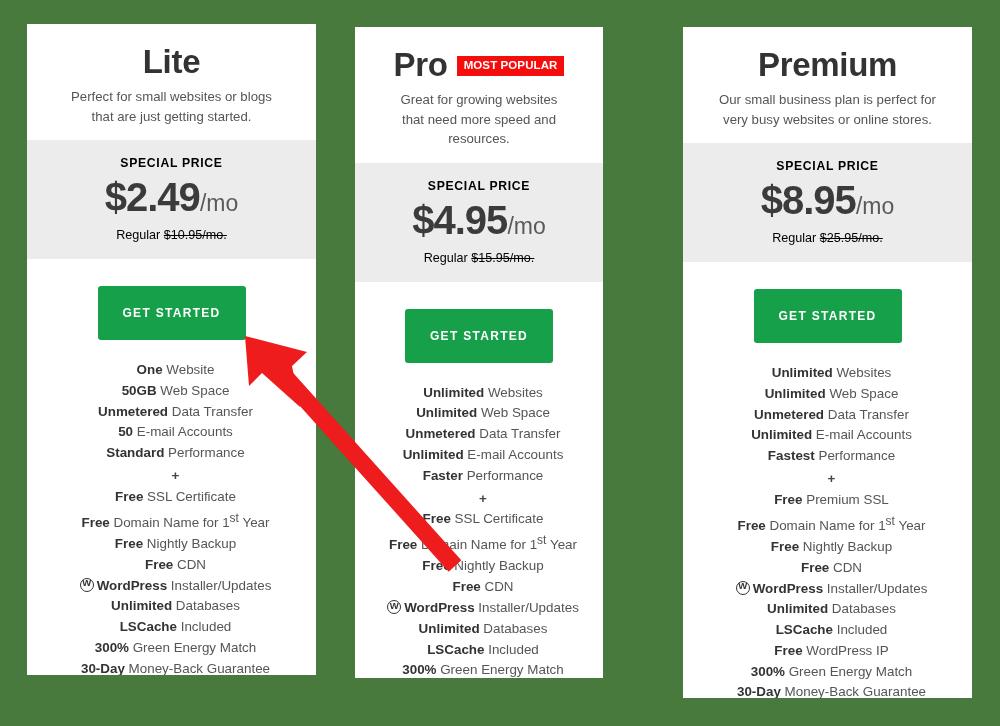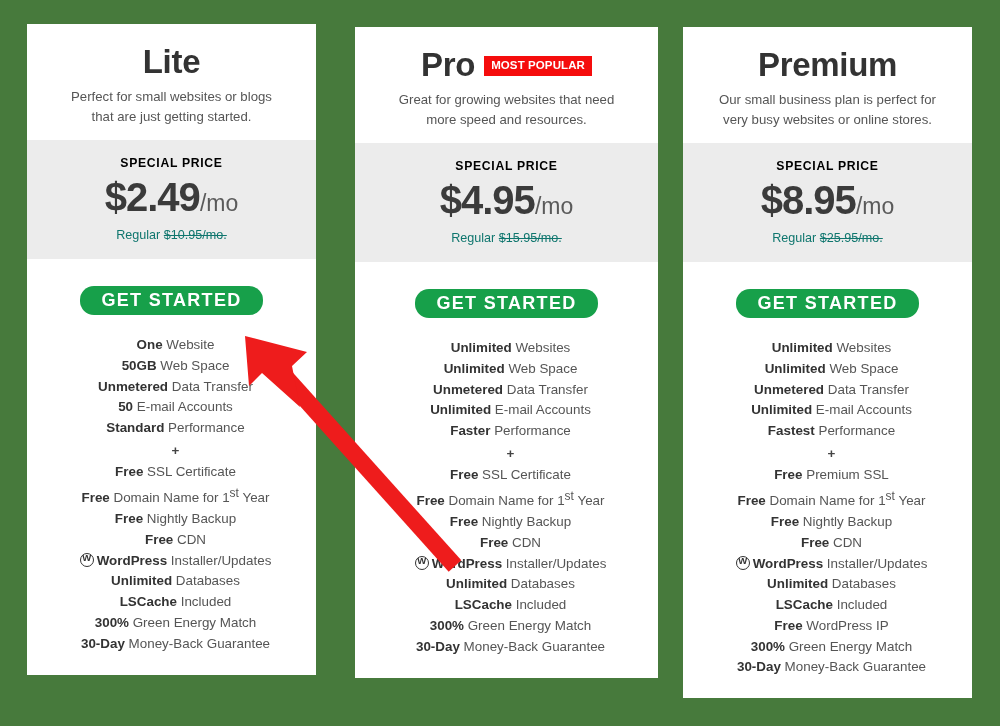--- a/index.html
+++ b/index.html
@@ -21,21 +21,21 @@
   }
 
   .plan-card {
     position: absolute;
     background: #ffffff;
     box-sizing: border-box;
     overflow: hidden;
   }
 
   .card-lite    { left: 27px;  top: 24px; width: 289px; height: 651px; }
-  .card-pro     { left: 355px; top: 27px; width: 303px; height: 651px; }
+  .card-pro     { left: 355px; top: 27px; width: 248px; height: 651px; }
   .card-premium { left: 683px; top: 27px; width: 289px; height: 671px; }
 
   
   .card-head {
     padding: 14px 20px 14px 20px;
     text-align: center;
   }
   .plan-title-row {
     display: flex;
     align-items: center;
@@ -95,41 +95,41 @@
     letter-spacing: -1px;
   }
   .price-period {
     font-size: 23px;
     font-weight: normal;
     color: #5a5a5a;
   }
   .regular-row {
     margin-top: 11px;
     font-size: 12.6px;
-    color: #0f766e;
+    color: #000000;
   }
   .regular-strike {
     text-decoration: line-through;
   }
 
   
   .cta-wrap {
     text-align: center;
     padding-top: 27px;
   }
   .cta-button {
     display: inline-block;
     background: #17A04A;
     color: #ffffff;
-    font-size: 18px;
+    font-size: 12px;
     font-weight: bold;
     letter-spacing: 1.3px;
-    padding: 4px 22px;
+    padding: 20px 22px;
     border: none;
-    border-radius: 14px;
+    border-radius: 3px;
     cursor: pointer;
     font-family: "Liberation Sans", sans-serif;
     min-width: 148px;
   }
 
   
   .feature-list {
     list-style: none;
     margin: 0;
     padding: 20px 8px 0 16px;

